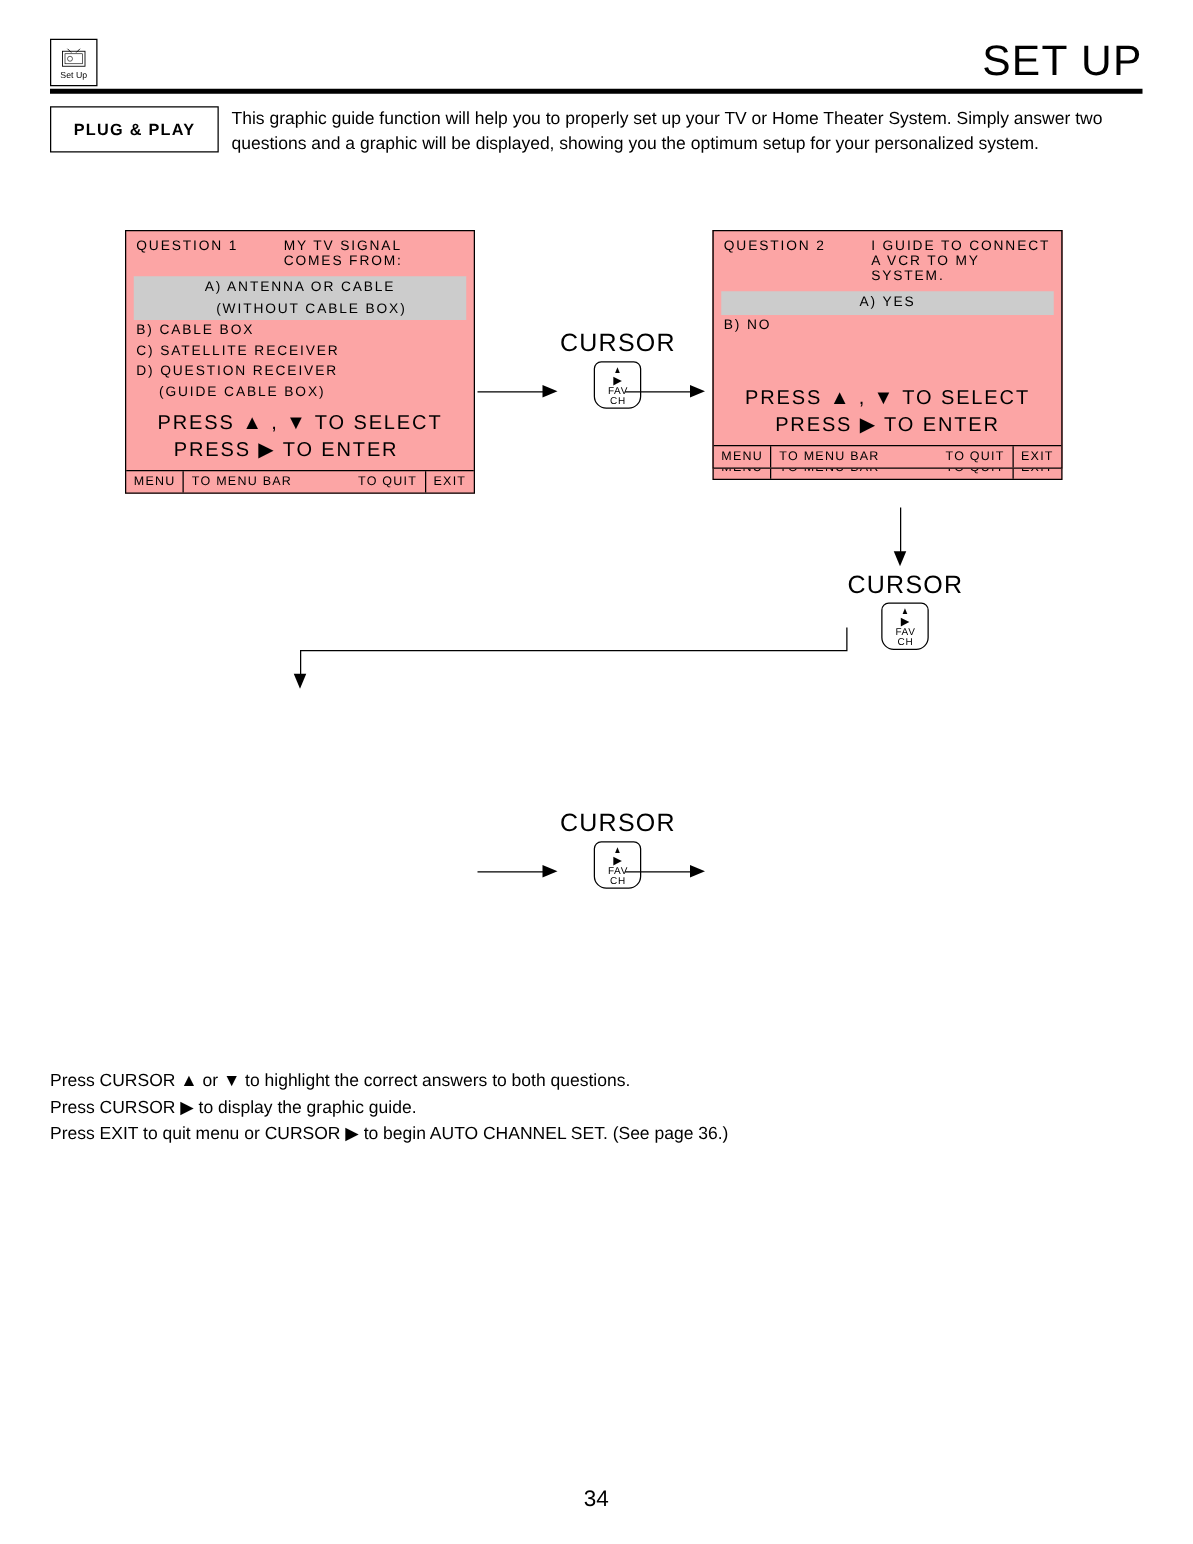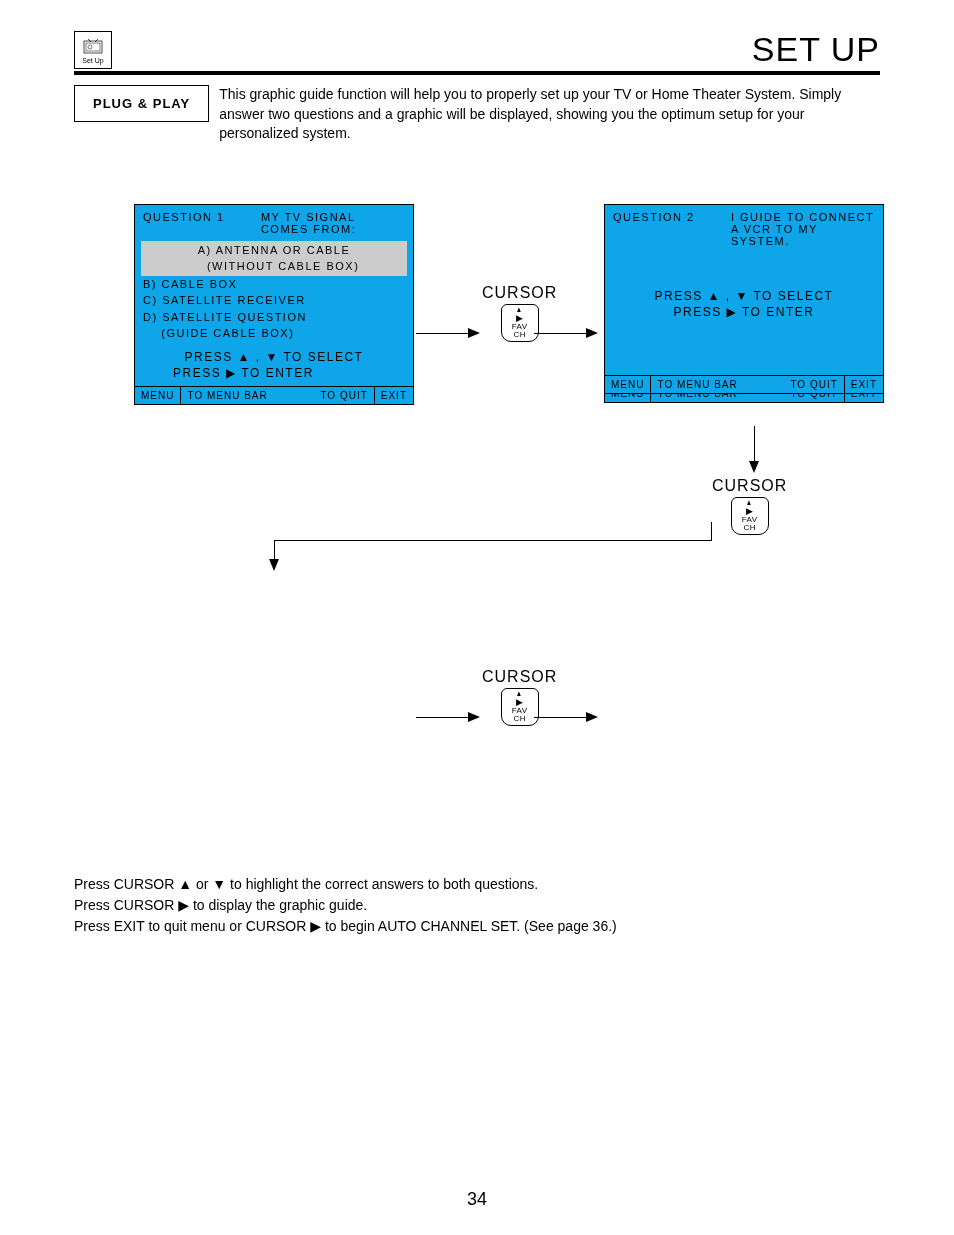--- a/index.html
+++ b/index.html
@@ -4,21 +4,21 @@
 <style>
   * { box-sizing: border-box; margin: 0; padding: 0; }
   body {
     font-family: Arial, Helvetica, sans-serif;
     background: #fff;
     width: 954px;
     height: 1235px;
     position: relative;
     color: #000;
   }
-  .page { padding: 30px 74px; }
+  .page { padding: 30px 40px; }
   .top-row { display: flex; align-items: flex-end; justify-content: space-between; }
   .setup-icon-box {
     width: 38px; height: 38px;
     border: 1px solid #000;
     display: flex; flex-direction: column; align-items: center; justify-content: center;
     font-size: 7px;
   }
   .page-title { font-size: 34px; font-weight: 300; letter-spacing: 1px; }
   .rule { height: 4px; background: #000; margin-top: 2px; margin-bottom: 10px; }
   .intro-row { display: flex; align-items: flex-start; gap: 10px; }
@@ -36,21 +36,21 @@
     position: relative;
     margin-top: 60px;
     height: 640px;
     font-size: 11px;
     letter-spacing: 1px;
   }
 
   .screen-box {
     position: absolute;
     border: 1px solid #000;
-    background: #0ea5e9;
+    background: #fca5a5;
     width: 280px;
   }
   .screen-body { padding: 6px 8px; min-height: 170px; }
   .screen-footer {
     border-top: 1px solid #000;
     display: flex;
     font-size: 10px;
     letter-spacing: 1px;
   }
   .screen-footer .cell {
@@ -75,24 +75,24 @@
   .menu-list { font-size: 10px; line-height: 1.5; letter-spacing: 1px; }
   .menu-list .hl { font-weight: bold; }
   .menu-arrow { display: inline-block; margin-left: 28px; }
 
   .welcome-text { font-size: 11px; line-height: 1.55; letter-spacing: 1.5px; }
 
   .q-box .q-head { display: flex; justify-content: space-between; font-size: 11px; letter-spacing: 1.5px; }
   .q-box .q-head .rcol { width: 55%; }
   .q-options { font-size: 11px; line-height: 1.5; letter-spacing: 1.5px; margin-top: 6px; }
   .q-options .hl-row { background: #ccc; padding: 1px 2px; margin: 0 -2px; text-align: center; }
-  .press-line { font-size: 12px; letter-spacing: 1.5px; text-align: center; margin-top: 8px; }
+  .press-line { font-size: 16px; letter-spacing: 1.5px; text-align: center; margin-top: 8px; }
 
   .cursor-block { position: absolute; text-align: center; }
-  .cursor-label { font-size: 16px; font-weight: normal; margin-bottom: 2px; }
+  .cursor-label { font-size: 20px; font-weight: normal; margin-bottom: 2px; }
   .cursor-btn {
     width: 38px; height: 38px; border: 1px solid #000; border-radius: 6px 6px 10px 10px;
     margin: 0 auto; display: flex; flex-direction: column; justify-content: center; align-items: center;
     font-size: 8px; line-height: 1; letter-spacing: 0.5px;
   }
   .cursor-btn::before { content: "▲"; font-size: 8px; transform: scaleX(0.8); }
   .cursor-btn .tri { font-size: 9px; }
 
   .arrow-line { position: absolute; background: #000; }
   .arrow-head-r { position: absolute; width: 0; height: 0; border-top: 5px solid transparent; border-bottom: 5px solid transparent; border-left: 12px solid #000; }
@@ -193,39 +193,43 @@
           <div>QUESTION 1</div>
           <div class="rcol">MY TV SIGNAL COMES FROM:</div>
         </div>
         <div class="q-options">
           <div class="hl-row">
             <div>A) ANTENNA OR CABLE</div>
             <div style="white-space:pre">    (WITHOUT CABLE BOX)</div>
           </div>
           <div>B) CABLE BOX</div>
           <div>C) SATELLITE RECEIVER</div>
-          <div>D) SATELLITE QUESTION</div>
+          <div>D) QUESTION RECEIVER</div>
           <div style="white-space:pre">    (GUIDE CABLE BOX)</div>
         </div>
         <div class="press-line">PRESS   ▲ ,  ▼   TO SELECT</div>
         <div class="press-line" style="margin-top:2px;text-align:left;padding-left:30px;">PRESS ▶ TO ENTER</div>
       </div>
       <div class="screen-footer">
         <div class="cell">MENU</div>
         <div class="cell wide" style="border-right:none">TO MENU BAR</div>
         <div class="cell" style="border-left:none">TO QUIT</div>
         <div class="cell last">EXIT</div>
       </div>
     </div>
 
     <div class="screen-box q-box" style="left:530px; top:370;">
       <div class="screen-body">
         <div class="q-head">
           <div>QUESTION 2</div>
           <div class="rcol">I GUIDE TO CONNECT A VCR TO MY SYSTEM.</div>
+        </div>
+        <div class="q-options">
+          <div class="hl-row">A) YES</div>
+          <div>B) NO</div>
         </div>
         <div class="press-line" style="margin-top:42px;">PRESS   ▲ ,  ▼   TO SELECT</div>
         <div class="press-line" style="margin-top:2px;">PRESS ▶ TO ENTER</div>
       </div>
       <div class="screen-footer">
         <div class="cell">MENU</div>
         <div class="cell wide" style="border-right:none">TO MENU BAR</div>
         <div class="cell" style="border-left:none">TO QUIT</div>
         <div class="cell last">EXIT</div>
       </div>

